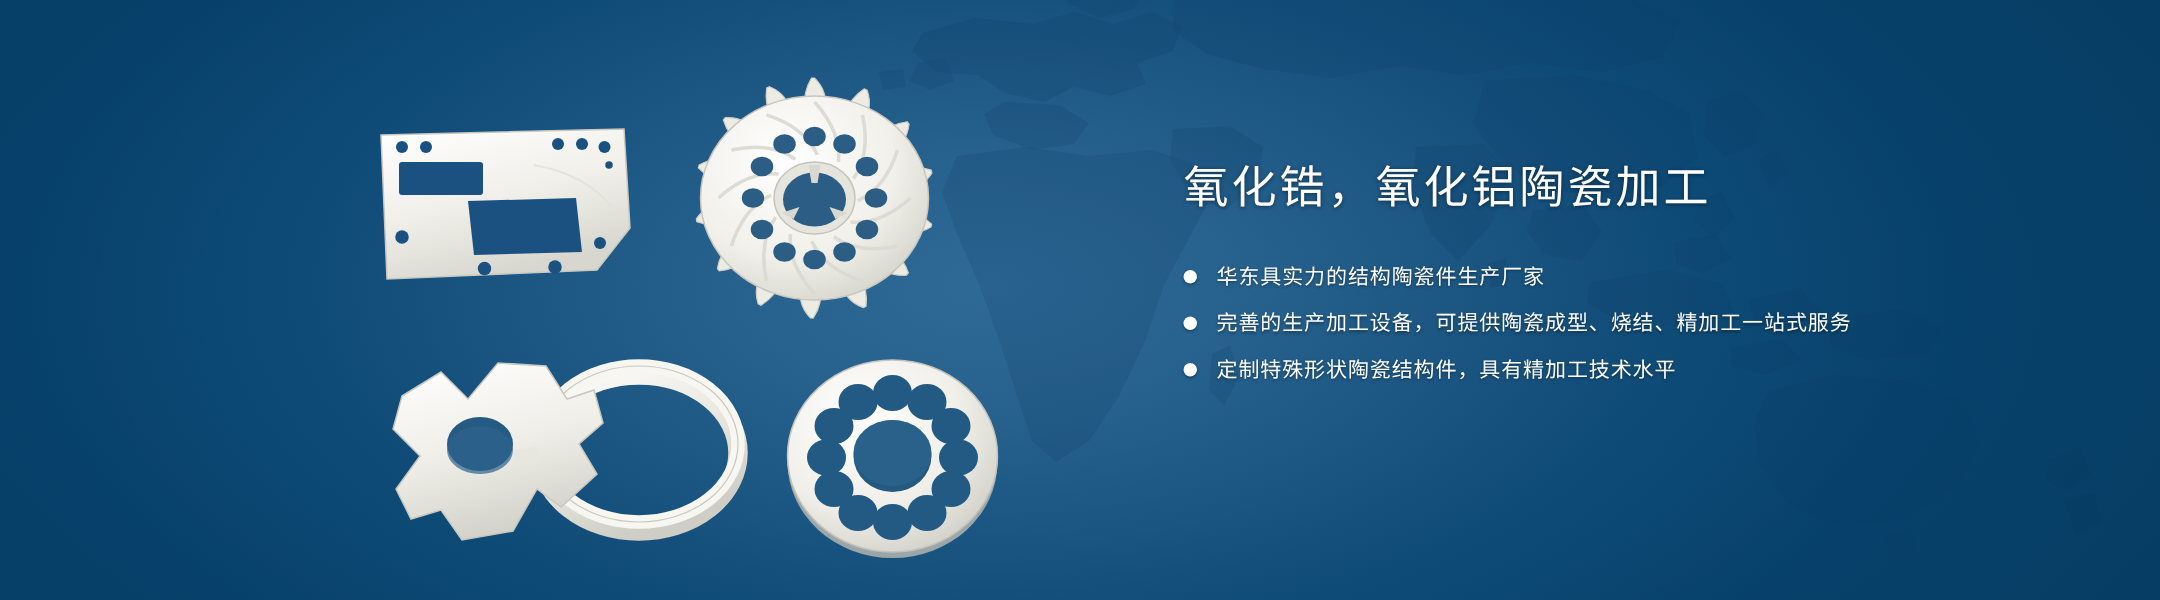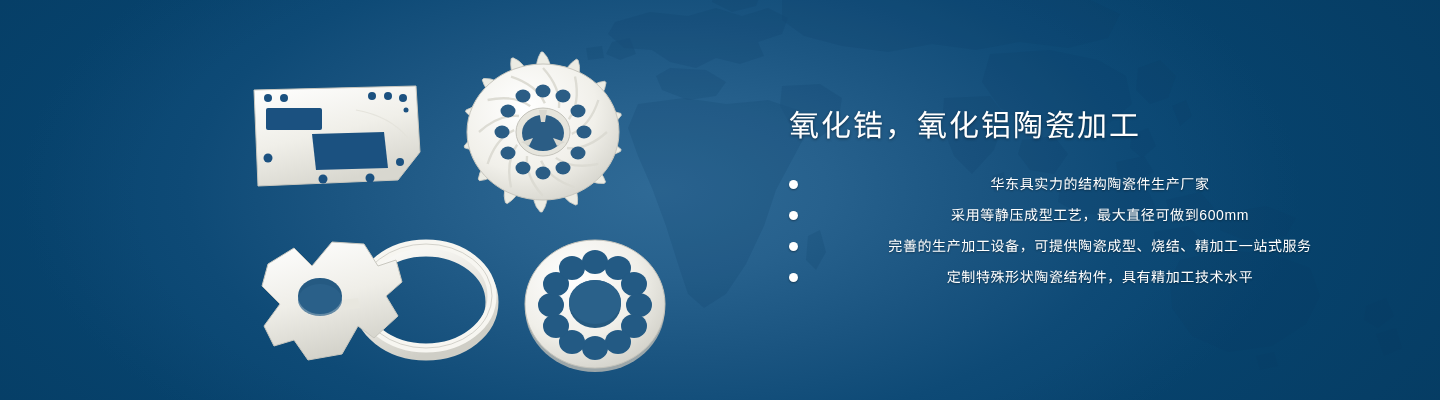--- a/index.html
+++ b/index.html
@@ -51,21 +51,21 @@
   .headline{
     margin:0;
     font-size:30px;line-height:40px;
     font-weight:400;
     letter-spacing:2px;
     color:#ffffff;
     text-shadow:0 1px 3px rgba(0,0,0,.45);
     white-space:nowrap;
   }
   .bullets{
-    list-style:none;margin:28px 0 0 0;padding:0;text-align:center;
+    list-style:none;margin:28px 0 0 0;padding:0;
   }
   .bullets li{
     position:relative;
     padding-left:22px;
     margin-bottom:10px;
     font-size:14px;line-height:21px;
     letter-spacing:.6px;
     color:#ffffff;
     text-shadow:0 1px 2px rgba(0,0,0,.40);
     white-space:nowrap;
@@ -320,24 +320,20 @@
 
     <h1 class="headline">氧化锆，氧化铝陶瓷加工</h1>
 
     <ul class="bullets">
       <li>
         <span class="dot"></span>
         <span>华东具实力的结构陶瓷件生产厂家</span>
       </li>
       <li>
         <span class="dot"></span>
-        <span>采用等静压成型工艺，最大直径可做到600mm</span>
-      </li>
-      <li>
-        <span class="dot"></span>
         <span>完善的生产加工设备，可提供陶瓷成型、烧结、精加工一站式服务</span>
       </li>
       <li>
         <span class="dot"></span>
         <span>定制特殊形状陶瓷结构件，具有精加工技术水平</span>
       </li>
     </ul>
 
   </div>
 

